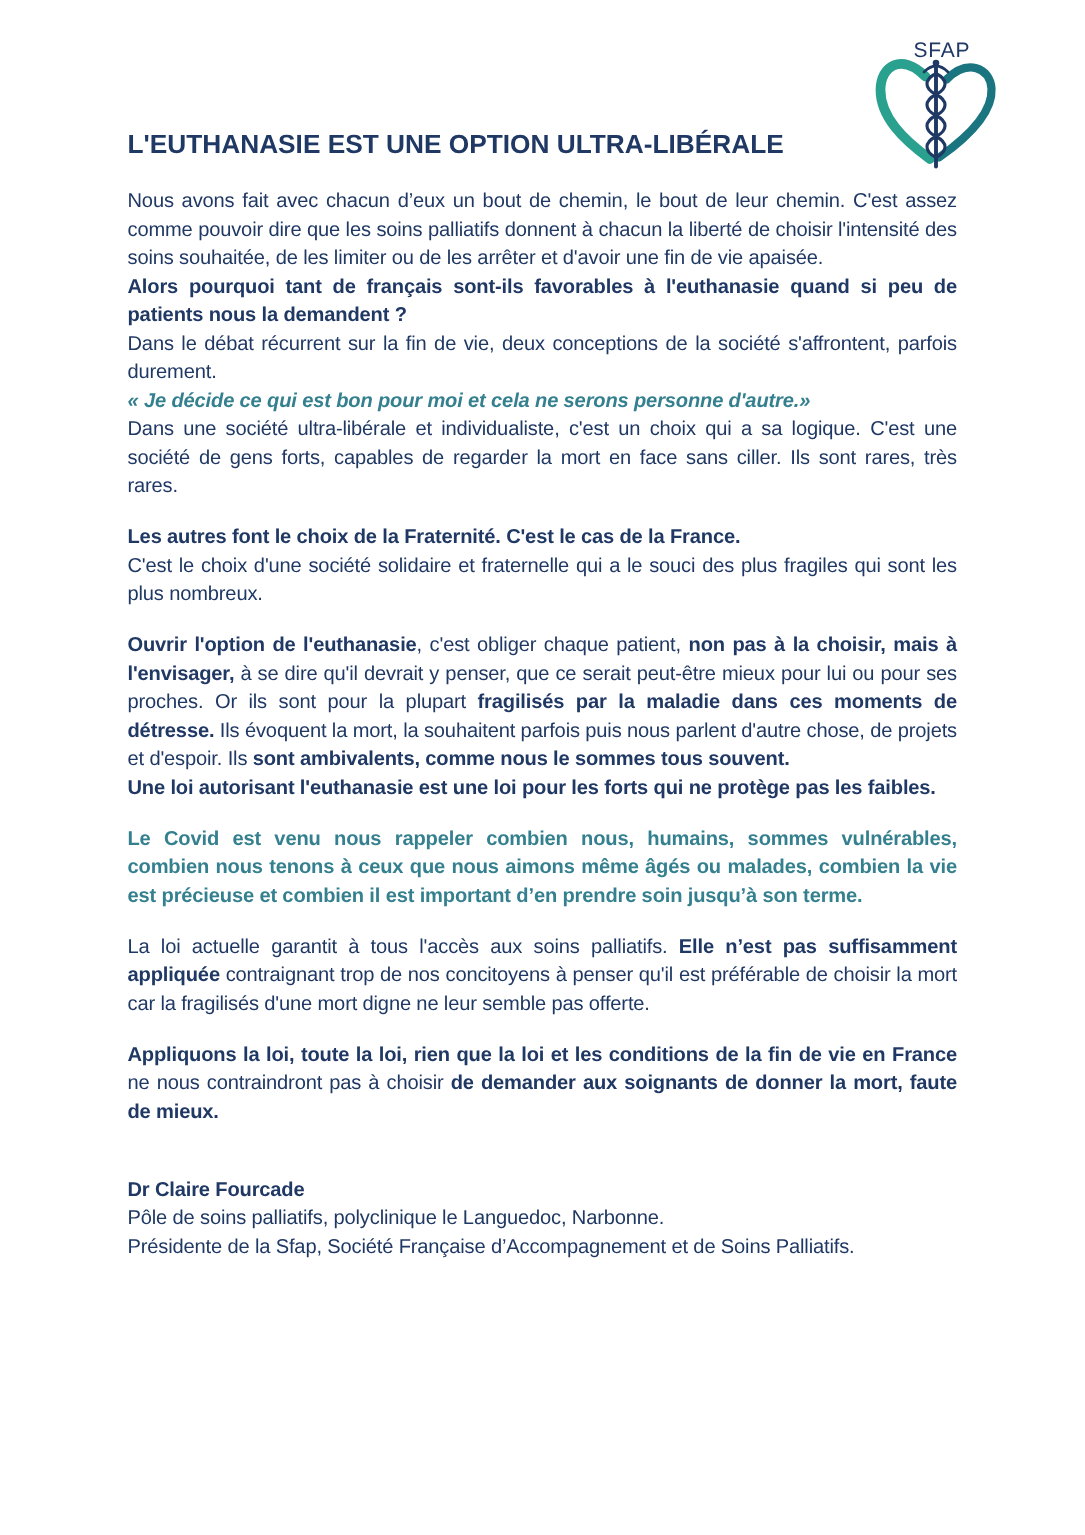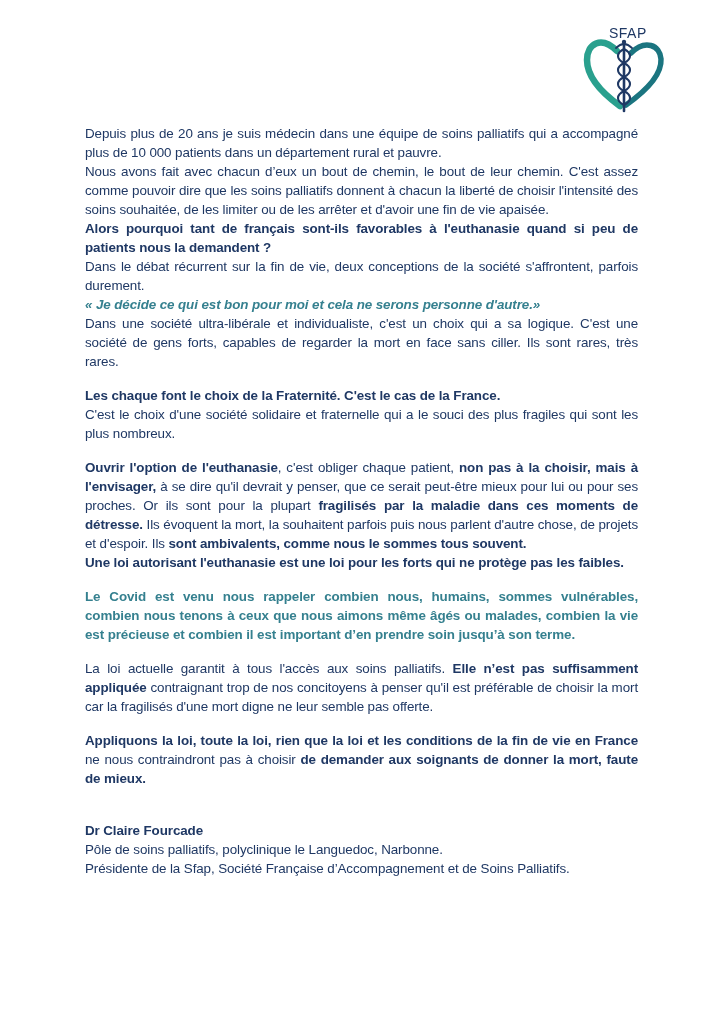--- a/index.html
+++ b/index.html
@@ -79,29 +79,29 @@
 
       <circle class="logo-knob" cx="41" cy="17" r="2.2"></circle>
       <path class="logo-wing" d="M33,23 Q41,15 49,23"></path>
       <path class="logo-staff" d="M41,19 L41,86"></path>
       <path class="logo-snake" d="M41,24 C49,28 49,34 41,38 C33,42 33,48 41,52 C49,56 49,62 41,66 C33,70 33,76 41,80"></path>
       <path class="logo-snake" d="M41,24 C33,28 33,34 41,38 C49,42 49,48 41,52 C33,56 33,62 41,66 C49,70 49,76 41,80"></path>
       <text class="logo-text" x="26" y="13">SFAP</text>
     </svg>
   </div>
 
+  <h1 class="title">L'EUTHANASIE EST UNE OPTION ULTRA-LIBÉRALE</h1>
 
   <div class="doc-body">
-      <p class="para"><span class="run-n">Depuis plus de 20 ans je suis médecin dans une équipe de soins palliatifs qui a accompagné plus de 10 000 patients dans un département rural et pauvre.</span></p>
       <p class="para"><span class="run-n">Nous avons fait avec chacun d’eux un bout de chemin, le bout de leur chemin. C'est assez comme pouvoir dire que les soins palliatifs donnent à chacun la liberté de choisir l'intensité des soins souhaitée, de les limiter ou de les arrêter et d'avoir une fin de vie apaisée.</span></p>
       <p class="para"><span class="run-b">Alors pourquoi tant de français sont-ils favorables à l'euthanasie quand si peu de patients nous la demandent ?</span></p>
       <p class="para"><span class="run-n">Dans le débat récurrent sur la fin de vie, deux conceptions de la société s'affrontent, parfois durement.</span></p>
       <p class="para"><span class="run-ti">« Je décide ce qui est bon pour moi et cela ne serons personne d'autre.»</span></p>
       <p class="para"><span class="run-n">Dans une société ultra-libérale et individualiste, c'est un choix qui a sa logique. C'est une société de gens forts, capables de regarder la mort en face sans ciller. Ils sont rares, très rares.</span></p>
-      <p class="para gap-line"><span class="run-b">Les chaque font le choix de la Fraternité. C'est le cas de la France.</span></p>
+      <p class="para gap-line"><span class="run-b">Les autres font le choix de la Fraternité. C'est le cas de la France.</span></p>
       <p class="para"><span class="run-n">C'est le choix d'une société solidaire et fraternelle qui a le souci des plus fragiles qui sont les plus nombreux.</span></p>
       <p class="para gap-line"><span class="run-b">Ouvrir l'option de l'euthanasie</span><span class="run-n">, c'est obliger chaque patient, </span><span class="run-b">non pas à la choisir, mais à l'envisager,</span><span class="run-n"> à se dire qu'il devrait y penser, que ce serait peut-être mieux pour lui ou pour ses proches. Or ils sont pour la plupart </span><span class="run-b">fragilisés par la maladie dans ces moments de détresse.</span><span class="run-n"> Ils évoquent la mort, la souhaitent parfois puis nous parlent d'autre chose, de projets et d'espoir. Ils </span><span class="run-b">sont ambivalents, comme nous le sommes tous souvent.</span></p>
       <p class="para"><span class="run-b">Une loi autorisant l'euthanasie est une loi pour les forts qui ne protège pas les faibles.</span></p>
       <p class="para gap-line"><span class="run-tb">Le Covid est venu nous rappeler combien nous, humains, sommes vulnérables, combien nous tenons à ceux que nous aimons même âgés ou malades, combien la vie est précieuse et combien il est important d’en prendre soin jusqu’à son terme.</span></p>
       <p class="para gap-line"><span class="run-n"> La loi actuelle garantit à tous l'accès aux soins palliatifs. </span><span class="run-b">Elle n’est pas suffisamment appliquée</span><span class="run-n"> contraignant trop de nos concitoyens à penser qu'il est préférable de choisir la mort car la fragilisés d'une mort digne ne leur semble pas offerte.</span></p>
       <p class="para gap-line"><span class="run-b">Appliquons la loi, toute la loi, rien que la loi et les conditions de la fin de vie en France</span><span class="run-n"> ne nous contraindront pas à choisir </span><span class="run-b">de demander aux soignants de donner la mort, faute de mieux.</span></p>
       <p class="para gap-double"><span class="run-b">Dr Claire Fourcade</span></p>
       <p class="para"><span class="run-n">Pôle de soins palliatifs, polyclinique le Languedoc, Narbonne.</span></p>
       <p class="para"><span class="run-n">Présidente de la Sfap, Société Française d’Accompagnement et de Soins Palliatifs.</span></p>
     </div>

